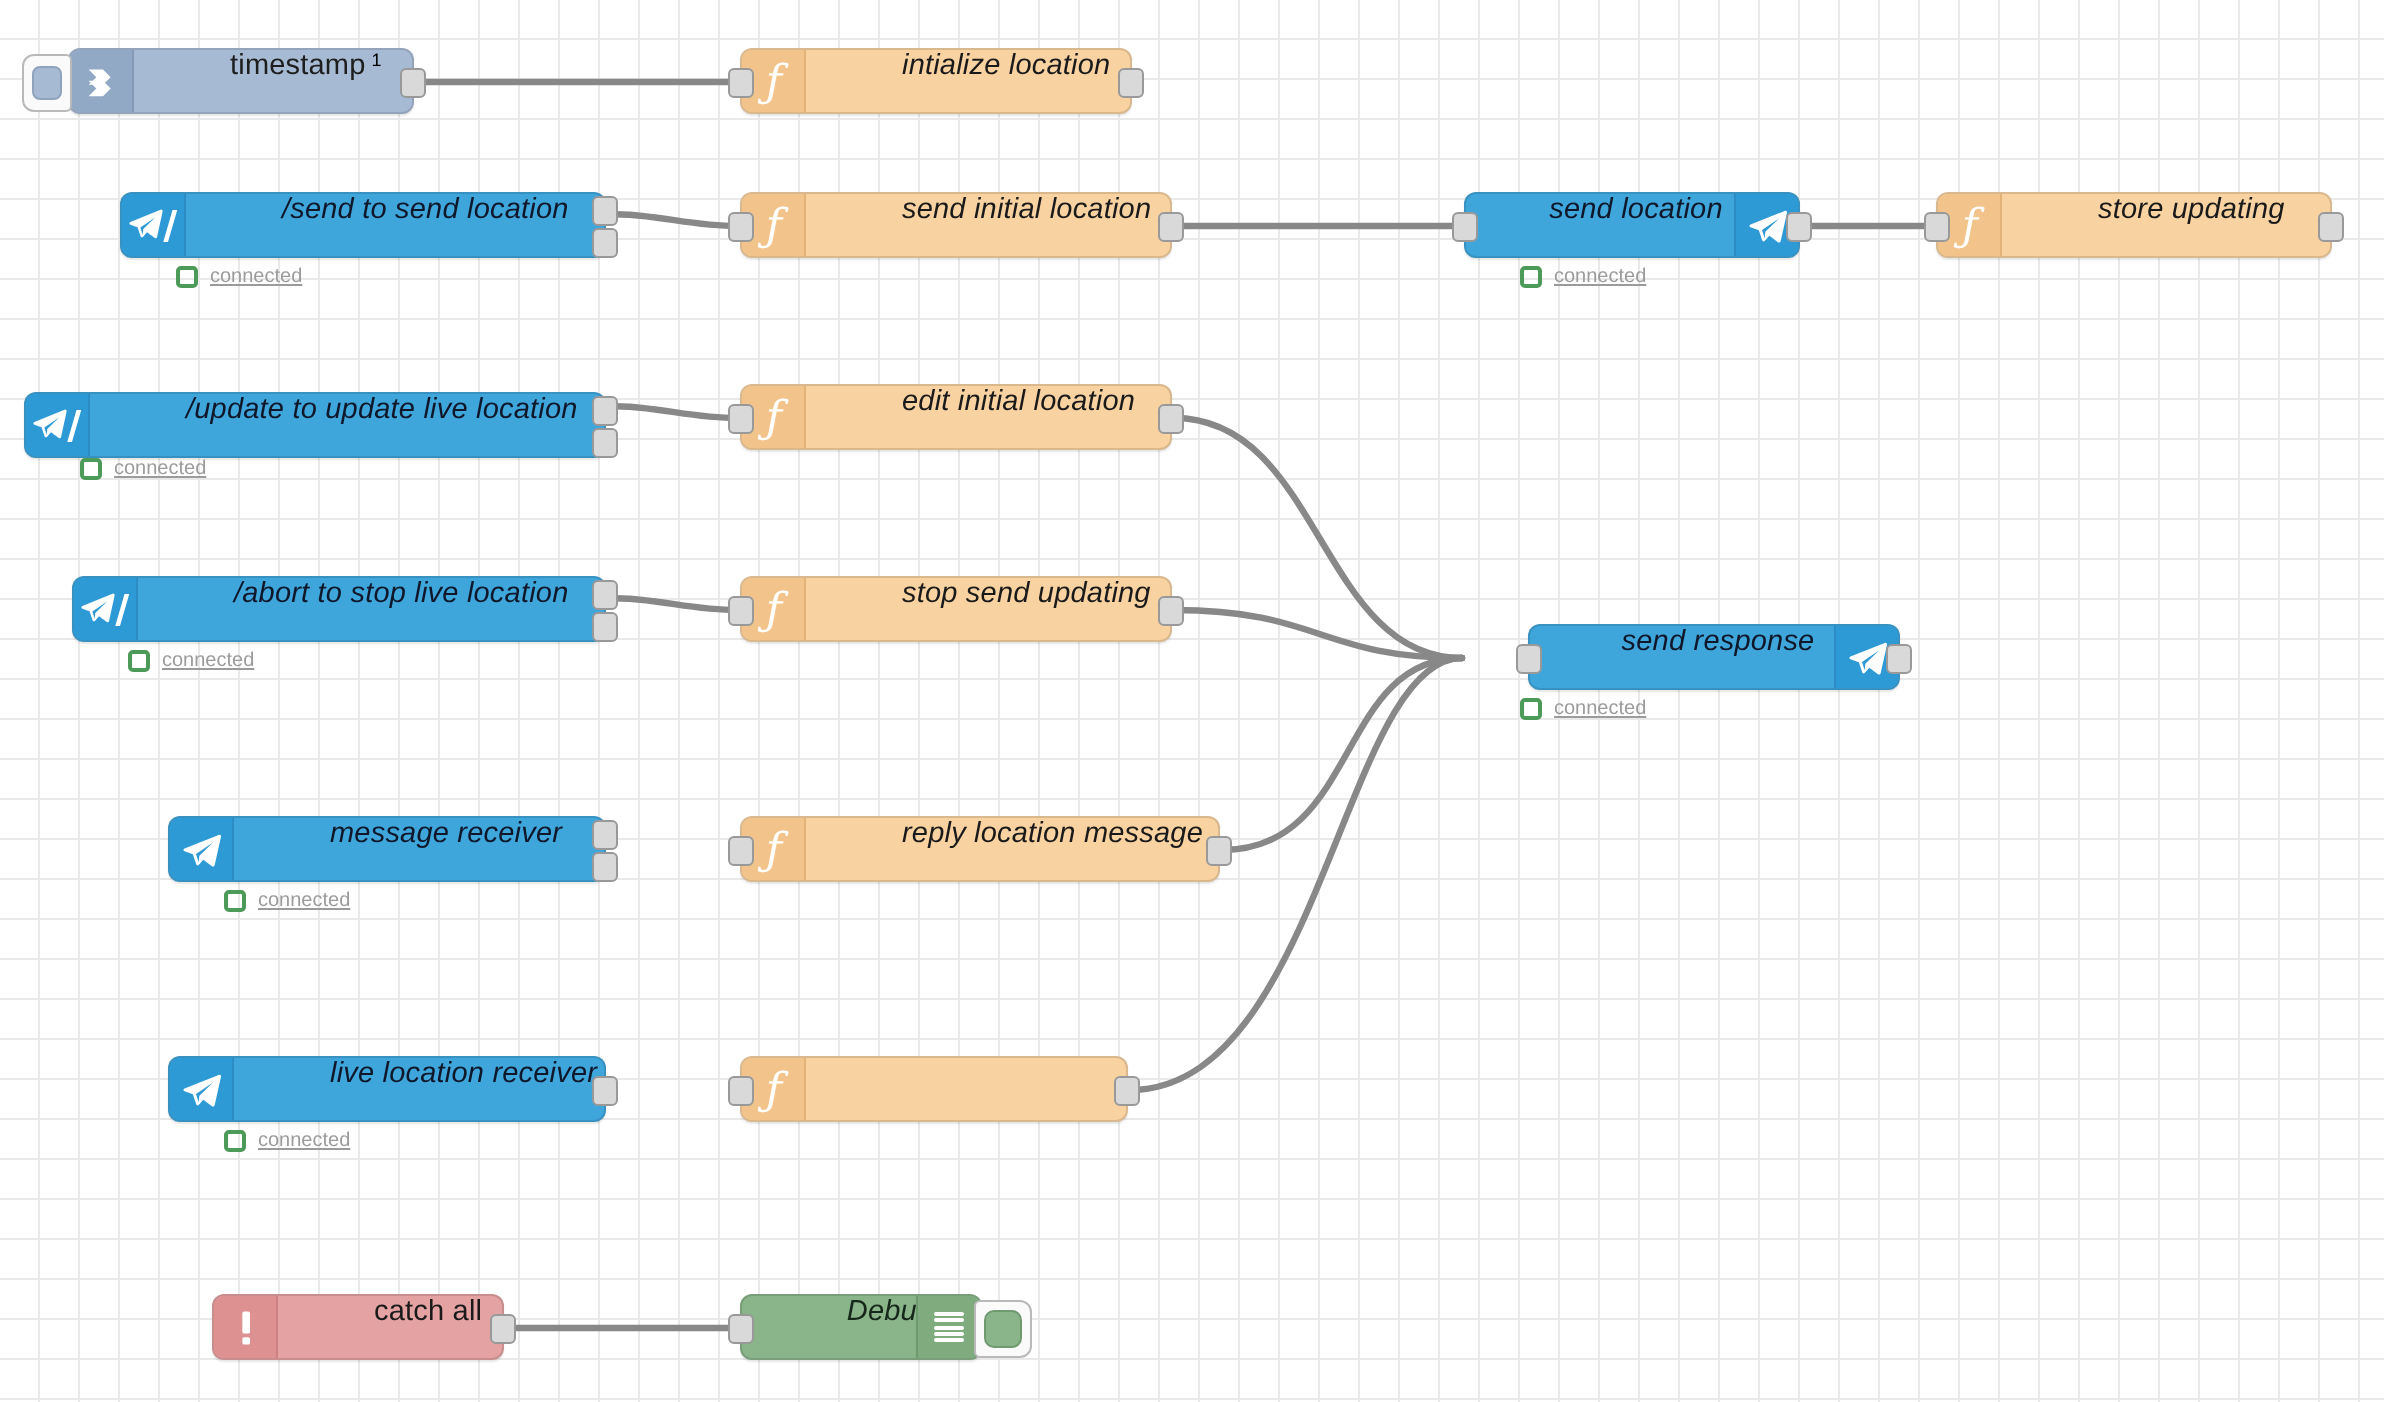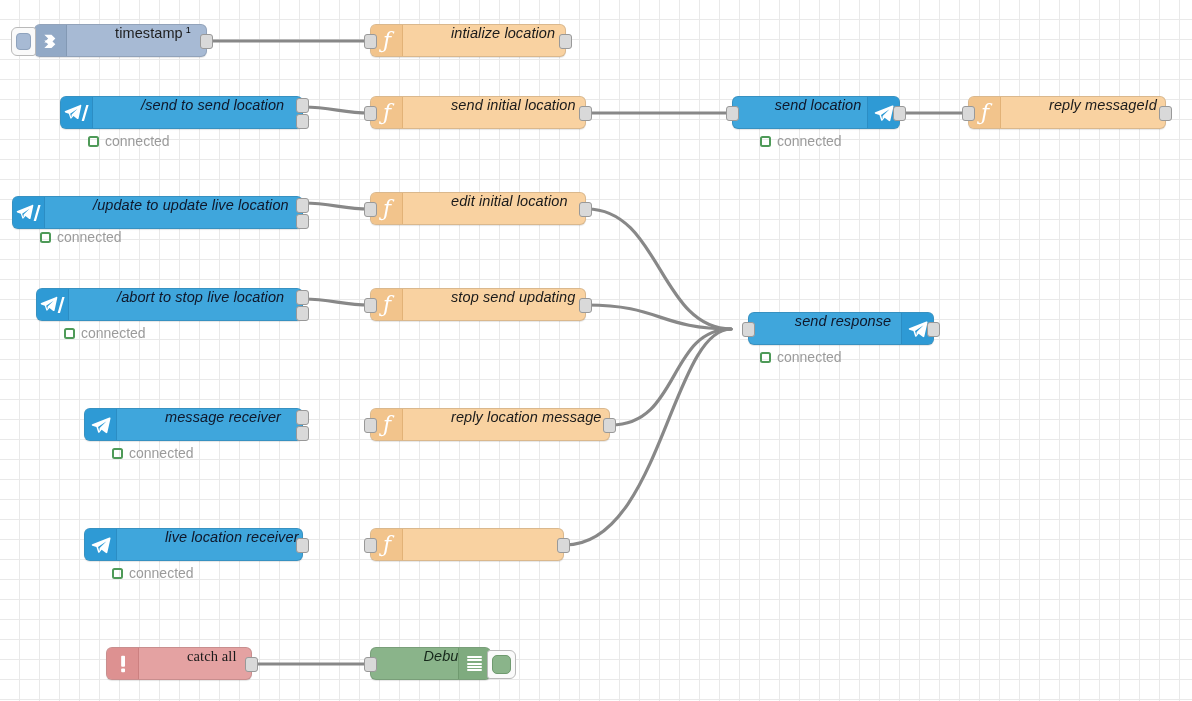--- a/index.html
+++ b/index.html
@@ -88,21 +88,21 @@
   
   .n-function { background: #f9d2a1; }
   .n-function .icon-cell { background: #f2c48c; border-right-color: #e2b277; }
   .n-telegram { background: #3fa6dc; }
   .n-telegram .icon-cell { background: #2e9ad5; border-right-color: #2b8dc4; }
   .n-telegram .icon-cell.right { background: #2e9ad5; border-left-color: #2b8dc4; }
   .n-telegram .label { color: #0f172a; }
   .n-inject { background: #a7bad4; }
   .n-inject .icon-cell { background: #92a9c6; border-right-color: #8399b4; }
   .n-inject .label { color: #1e1e1e; font-style: normal; }
-  .n-catch { background: #e4a2a2; font-family: Liberation Serif, serif; }
+  .n-catch { background: #e4a2a2; }
   .n-catch .icon-cell { background: #dd9191; border-right-color: #cc8080; }
   .n-catch .label { color: #1a1a1a; font-style: normal; }
   .n-debug { background: #8ab48a; }
   .n-debug .icon-cell.right { background: #7fab7f; border-left-color: #6f9a6f; }
   .n-debug .label { color: #16281b; margin-left: 25px; }
 
   
   .pad-left  { padding-left: 14px; }
   .pad-both  { padding-left: 14px; padding-right: 12px; }
   .center-lbl { justify-content: center; }
@@ -117,25 +117,25 @@
     border-radius: 3px;
     box-sizing: border-box;
   }
   .port.in  { left: -7px; }
   .port.out { right: -7px; }
 
   
   .status {
     position: absolute;
     display: flex;
-    align-items: center;
     gap: 6px;
-    font-size: 14px;
+    font-size: 10px;
     color: #9b9b9b;
     white-space: nowrap;
+    text-decoration: underline;
   }
   .status .dot {
     width: 11px;
     height: 11px;
     border: 2.4px solid #4e9a58;
     border-radius: 2.5px;
     box-sizing: border-box;
     background: transparent;
   }
 
@@ -297,21 +297,21 @@
         <span class="dot"></span>
         <span>connected</span>
       </div>
       <div class="node n-function" style="left: 968px; top: 96px; width: 198px;">
         <div class="icon-cell">
           <svg width="18" height="24" viewBox="0 0 18 24" aria-hidden="true">
             <text x="9" y="19" text-anchor="middle" font-family="DejaVu Serif, serif" font-style="italic" font-size="22" fill="#ffffff">ƒ</text>
           </svg>
         </div>
         <div class="body pad-left">
-          <span class="label">reply messageId</span>
+          <span class="label">store updating</span>
         </div>
         <div class="port in" style="top: 9px;"></div>
         <div class="port out" style="top: 9px;"></div>
       </div>
       <div class="node n-telegram" style="left: 12px; top: 196px; width: 291px;">
         <div class="icon-cell">
           <svg width="26" height="20" viewBox="0 0 32 24" aria-hidden="true">
             <path fill="#ffffff" d="M20 2L1.5 9.6c-.8.3-.8 1.4 0 1.7l4.4 1.5 1.8 5.5c.2.7 1.1.9 1.6.3l2.4-2.8 4.6 3.5c.6.4 1.4.1 1.6-.6L21.3 3.1c.2-.8-.6-1.4-1.3-1.1zM7.6 12.9l9.1-6.2-7.3 7.2-.4 3.5z"></path>
             <path fill="#ffffff" d="M27.4 2.2h2.9L24.6 21.8h-2.9z"></path>
           </svg>
@@ -360,21 +360,21 @@
           <svg width="18" height="24" viewBox="0 0 18 24" aria-hidden="true">
             <text x="9" y="19" text-anchor="middle" font-family="DejaVu Serif, serif" font-style="italic" font-size="22" fill="#ffffff">ƒ</text>
           </svg>
         </div>
         <div class="body pad-left">
           <span class="label">stop send updating</span>
         </div>
         <div class="port in" style="top: 9px;"></div>
         <div class="port out" style="top: 9px;"></div>
       </div>
-      <div class="node n-telegram" style="left: 748px; top: 312px; width: 186px;">
+      <div class="node n-telegram" style="left: 764px; top: 312px; width: 186px;">
         <div class="body center-lbl pad-both">
           <span class="label">send response</span>
         </div>
         <div class="icon-cell right">
           <svg width="20" height="20" viewBox="0 0 24 24" aria-hidden="true">
             <path fill="#ffffff" d="M22 3L1.5 11.1c-.8.3-.8 1.4 0 1.7l5 1.7 2 6.1c.2.7 1.1.9 1.6.3l2.7-3.1 5.2 3.9c.6.4 1.4.1 1.6-.6L23.4 4.1c.2-.8-.6-1.4-1.4-1.1zM8.4 14.4l10.2-6.9-8.2 8 -.4 3.9z"></path>
           </svg>
         </div>
         <div class="port in" style="top: 9px;"></div>
         <div class="port out" style="top: 9px;"></div>

